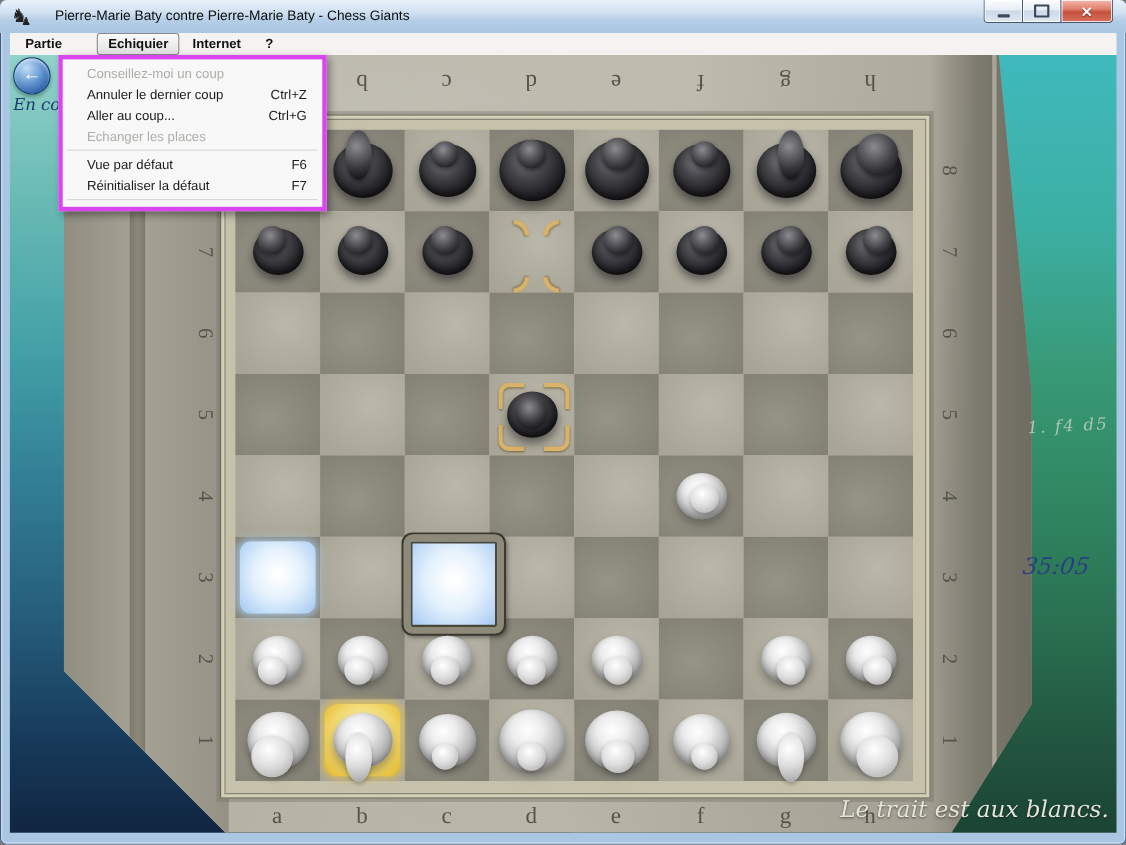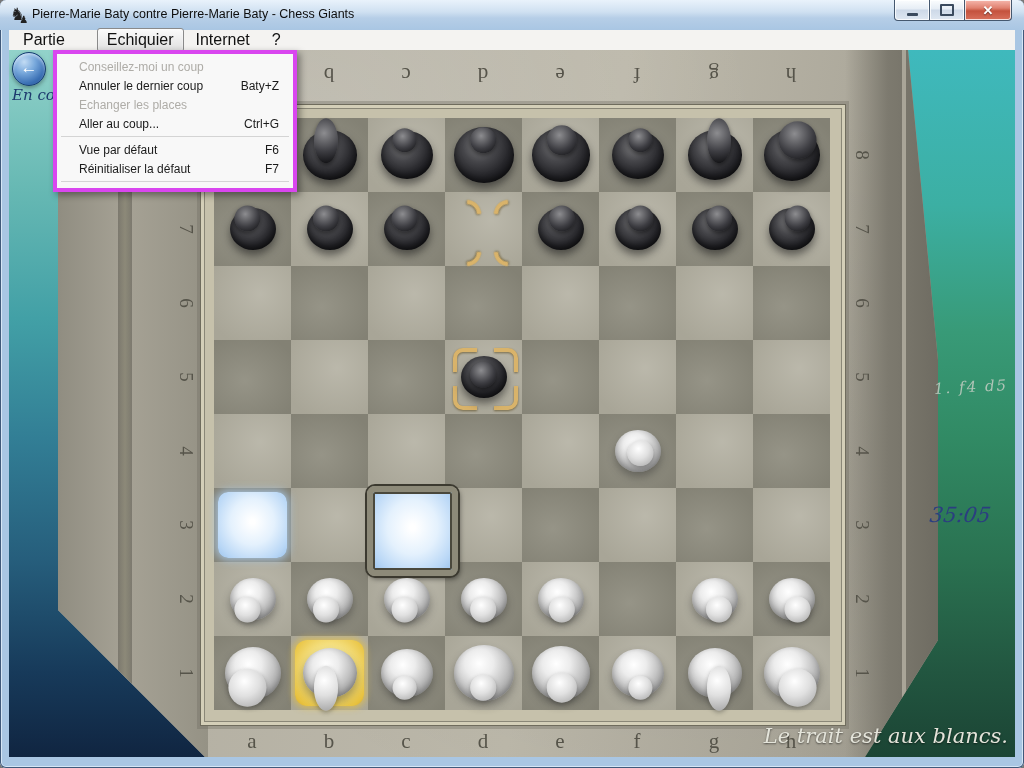--- a/index.html
+++ b/index.html
@@ -5,34 +5,34 @@
   html,body{margin:0;padding:0;background:#777;}
   #screen{position:relative;width:1024px;height:768px;overflow:hidden;
           font-family:"Liberation Sans",sans-serif;background:#a9c6e3;
           border-radius:6px;box-shadow:inset 0 0 0 1px #40597a, inset 0 0 0 2px #d6e6f5;}
 
   
   .titlebar{position:absolute;left:0;top:0;width:100%;height:30px;
     background:linear-gradient(#e9f2fb 0%,#cfe0f1 40%,#b6cee7 60%,#a9c6e3 100%);}
   .title-icon{position:absolute;left:10px;top:5px;width:20px;height:20px;font-size:17px;line-height:20px;color:#222;}
   .title-icon .small-pawn{font-size:10px;margin-left:-6px;vertical-align:-3px;}
-  .title-text{position:absolute;left:32px;top:0;height:38px;line-height:29px;font-size:12.5px;color:#0d0d0d;}
+  .title-text{position:absolute;left:50px;top:0;height:38px;line-height:29px;font-size:12.5px;color:#0d0d0d;}
   .win-btns{position:absolute;right:12px;top:0;display:flex;}
   .win-btn{height:20px;border:1px solid #45586f;border-top:none;display:flex;align-items:center;justify-content:center;
     background:linear-gradient(#fbfdfe 0%,#e6edf5 45%,#cdd9e8 50%,#dfe8f2 100%);box-shadow:inset 0 0 0 1px rgba(255,255,255,.8);}
   .win-btn.min{width:34px;border-bottom-left-radius:4px;}
   .win-btn.max{width:34px;border-left:none;}
   .win-btn.close{width:46px;border-left:none;border-bottom-right-radius:4px;
     background:linear-gradient(#f6b8ae 0%,#e08170 40%,#c4523d 55%,#d8705c 100%);}
   .glyph-min{width:11px;height:3px;background:#3a4a5e;margin-top:8px;border-radius:1px;}
   .glyph-max{width:10px;height:8px;border:2px solid #3a4a5e;border-radius:1px;}
   .glyph-close{color:#fff;font-weight:bold;font-size:13px;text-shadow:0 1px 1px rgba(0,0,0,.5);}
 
   .menubar{position:absolute;left:9px;right:9px;top:30px;height:20px;background:#f4f3f1;display:flex;align-items:center;padding-left:4px;}
-  .mb-item{font-size:16px;color:#111;padding:2px 9px;margin-right:2px;border:1px solid transparent;border-radius:3px;}
+  .mb-item{font-size:12px;color:#111;padding:2px 9px;margin-right:2px;border:1px solid transparent;border-radius:3px;font-weight:bold;}
   .mb-item.active{border-color:#8a8a8a;background:linear-gradient(#fbfbfb,#e0e0e0);box-shadow:inset 0 0 2px rgba(255,255,255,.9);margin-left:20px;}
 
   
   .backdrop-left{position:absolute;left:9px;top:50px;width:511px;bottom:11px;
     background:linear-gradient(to bottom,#92d2ca 0%,#66b8b3 20%,#42a0a6 38%,#327e95 55%,#265e7c 72%,#173a5a 88%,#102541 100%);}
   .backdrop-right{position:absolute;left:520px;right:9px;top:50px;bottom:11px;
     background:linear-gradient(to bottom,#3fb9bd 0%,#3cafa3 22%,#389a77 40%,#318a64 55%,#2a7251 72%,#225640 88%,#1b4434 100%);}
   .slab{position:absolute;left:0;top:0;width:1024px;height:768px;
     clip-path:polygon(58px 50px,908px 50px,938px 360px,938px 640px,865px 757px,205px 757px,58px 610px);
     background:
@@ -370,29 +370,29 @@
   <div class="ann clock">35:05</div>
   <div class="ann status">Le trait est aux blancs.</div>
 
   <div class="menu-popup" id="menu-root">
       <div class="mrow dis">
         <span>Conseillez-moi un coup</span>
         <span class="sc"></span>
       </div>
       <div class="mrow">
         <span>Annuler le dernier coup</span>
-        <span class="sc">Baty+Z</span>
+        <span class="sc">Ctrl+Z</span>
+      </div>
+      <div class="mrow">
+        <span>Aller au coup...</span>
+        <span class="sc">Ctrl+G</span>
       </div>
       <div class="mrow dis">
         <span>Echanger les places</span>
         <span class="sc"></span>
-      </div>
-      <div class="mrow">
-        <span>Aller au coup...</span>
-        <span class="sc">Ctrl+G</span>
       </div>
       <div class="msep"></div>
       <div class="mrow">
         <span>Vue par défaut</span>
         <span class="sc">F6</span>
       </div>
       <div class="mrow">
         <span>Réinitialiser la défaut</span>
         <span class="sc">F7</span>
       </div>

